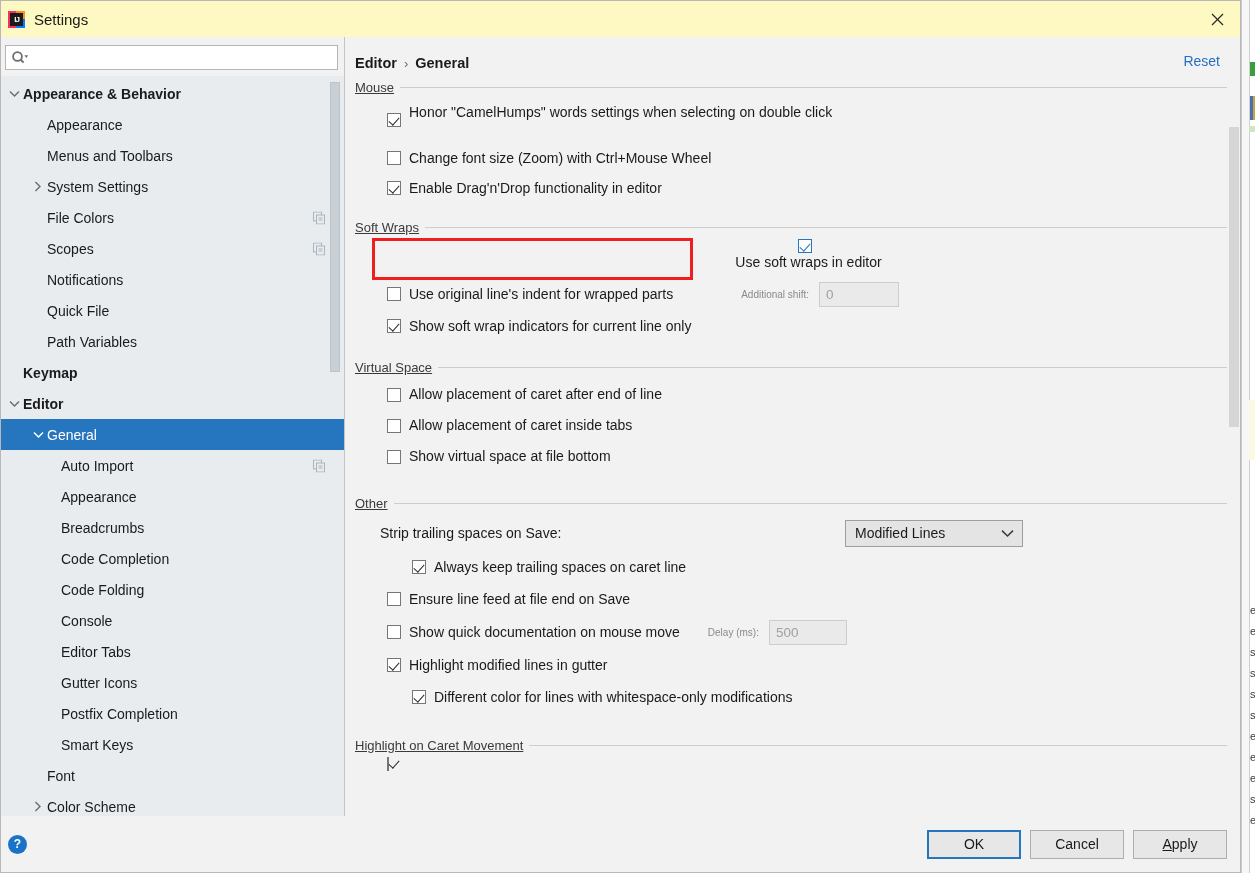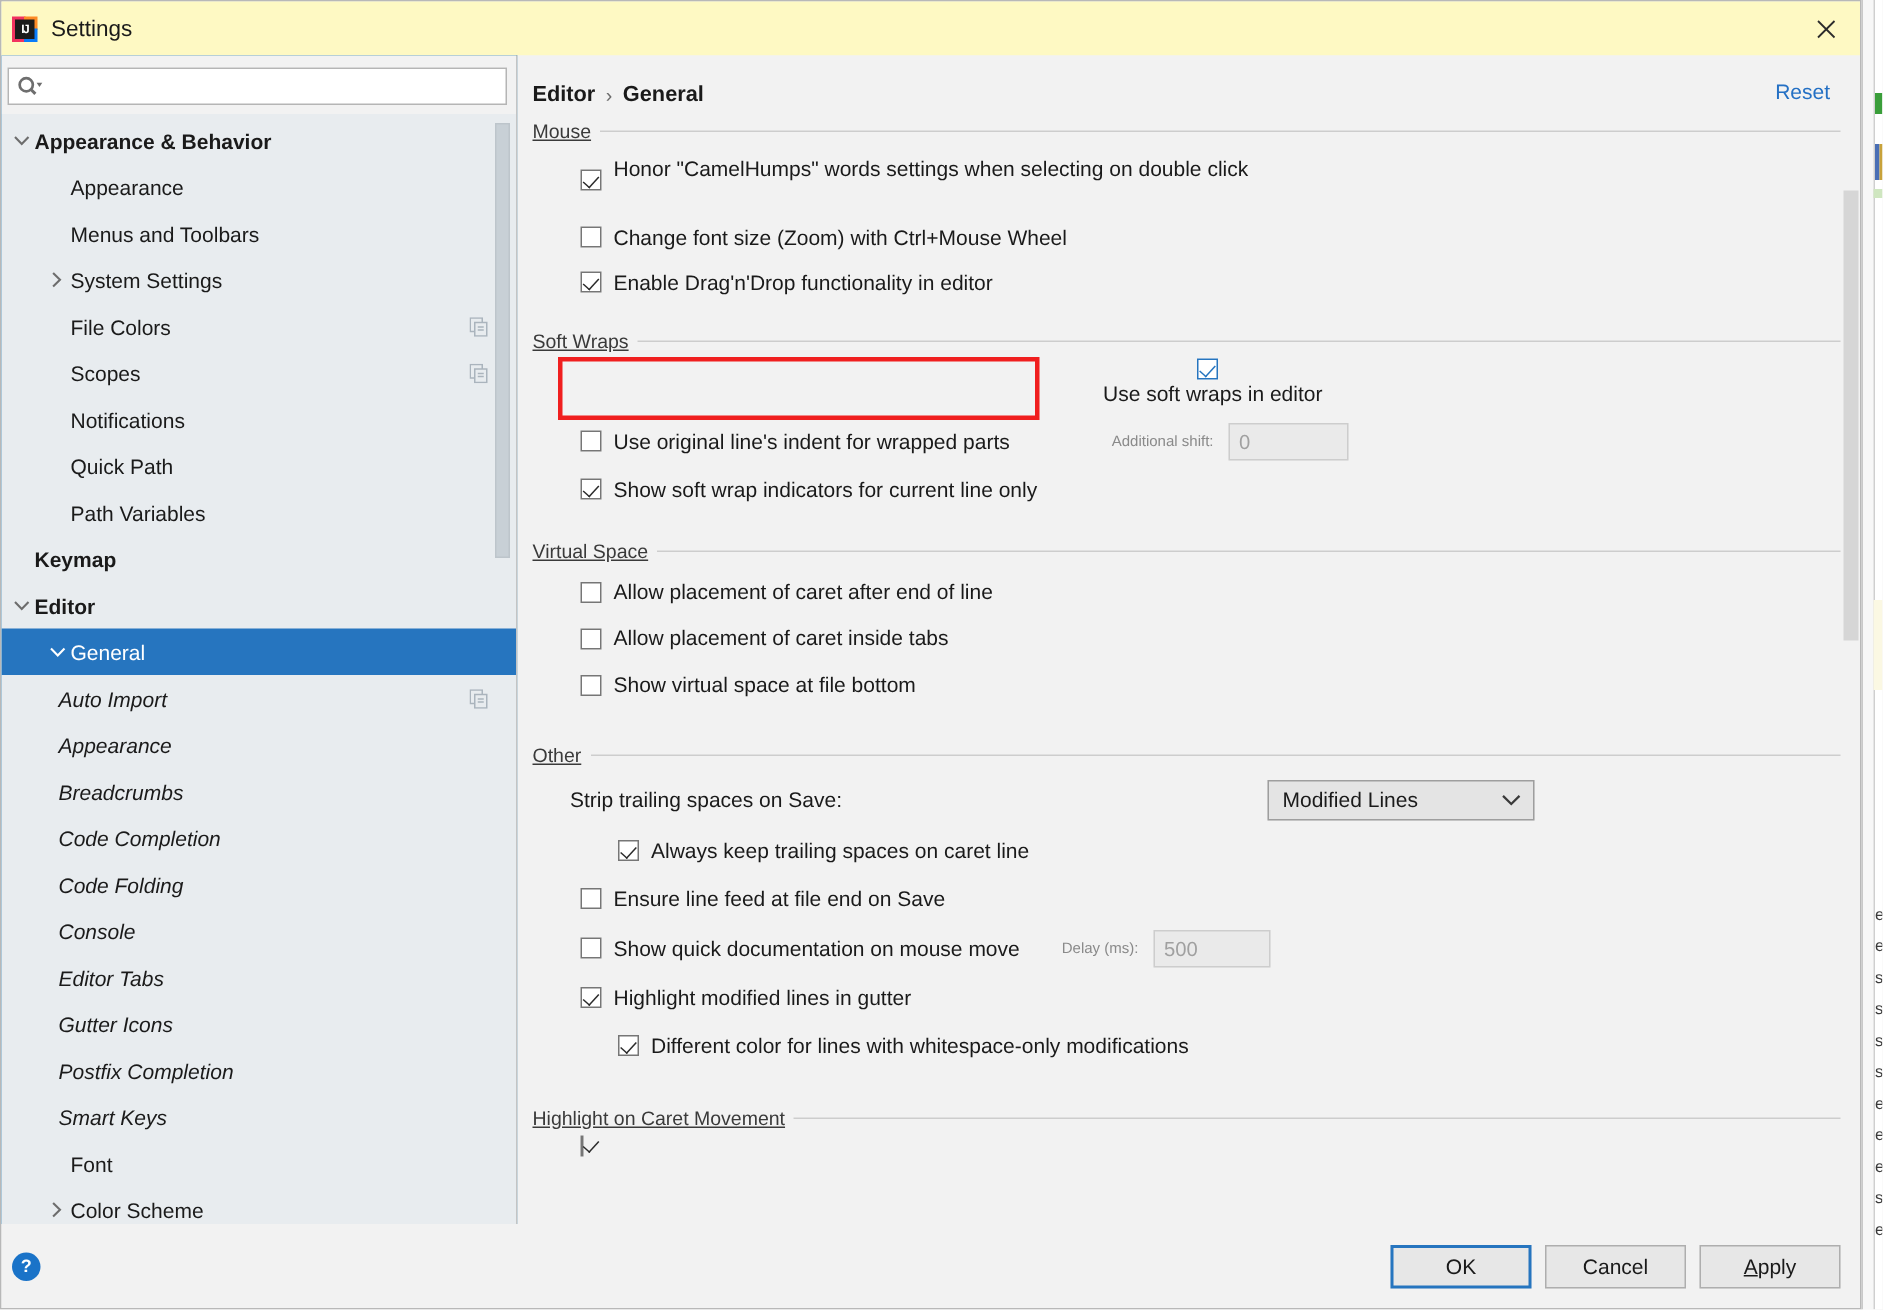--- a/index.html
+++ b/index.html
@@ -91,21 +91,21 @@
 
   
   .body-row {
     flex: 1 1 auto; display: flex; min-height: 0;
     background: #f2f2f2;
   }
 
   
   .sidebar {
     width: 344px; flex: 0 0 344px;
-    background: #0369a1;
+    background: #3b82f6;
     display: flex; flex-direction: column;
     position: relative;
     border-right: 1px solid #c4c4c4;
   }
   .search-wrap {
     padding: 8px 6px 6px 4px; background: #f2f2f2;
     flex: 0 0 auto;
   }
   .search-box {
     height: 25px; background: #ffffff;
@@ -137,21 +137,21 @@
   }
   .tw svg { display:block; }
   .tree-label { white-space: nowrap; }
   .copy-icon {
     position: absolute; right: 18px; top: 50%; transform: translateY(-50%);
     width: 13px; height: 13px;
   }
   
   .lvl0 { padding-left: 4px; }
   .lvl1 { padding-left: 28px; }
-  .lvl2 { padding-left: 20px; font-style: italic; }
+  .lvl2 { padding-left: 42px; }
 
   .sb-scroll {
     position: absolute; right: 4px; top: 6px;
     width: 10px; height: 290px;
     background: #c8d0d6; border: 1px solid #bdc5cb;
   }
 
   
   .content {
     flex: 1 1 auto; background: #f2f2f2;
@@ -382,21 +382,21 @@
                   <line x1="5.5" y1="6.5" x2="9.5" y2="6.5" stroke="#aab4bd"></line>
                   <line x1="5.5" y1="8.5" x2="9.5" y2="8.5" stroke="#aab4bd"></line>
                 </svg></span>
             </div>
             <div class="tree-item lvl1">
               <span class="tw"></span>
               <span class="tree-label">Notifications</span>
             </div>
             <div class="tree-item lvl1">
               <span class="tw"></span>
-              <span class="tree-label">Quick Path</span>
+              <span class="tree-label">Quick File</span>
             </div>
             <div class="tree-item lvl1">
               <span class="tw"></span>
               <span class="tree-label">Path Variables</span>
             </div>
             <div class="tree-item lvl0 bold">
               <span class="tw"></span>
               <span class="tree-label">Keymap</span>
             </div>
             <div class="tree-item lvl0 bold">

